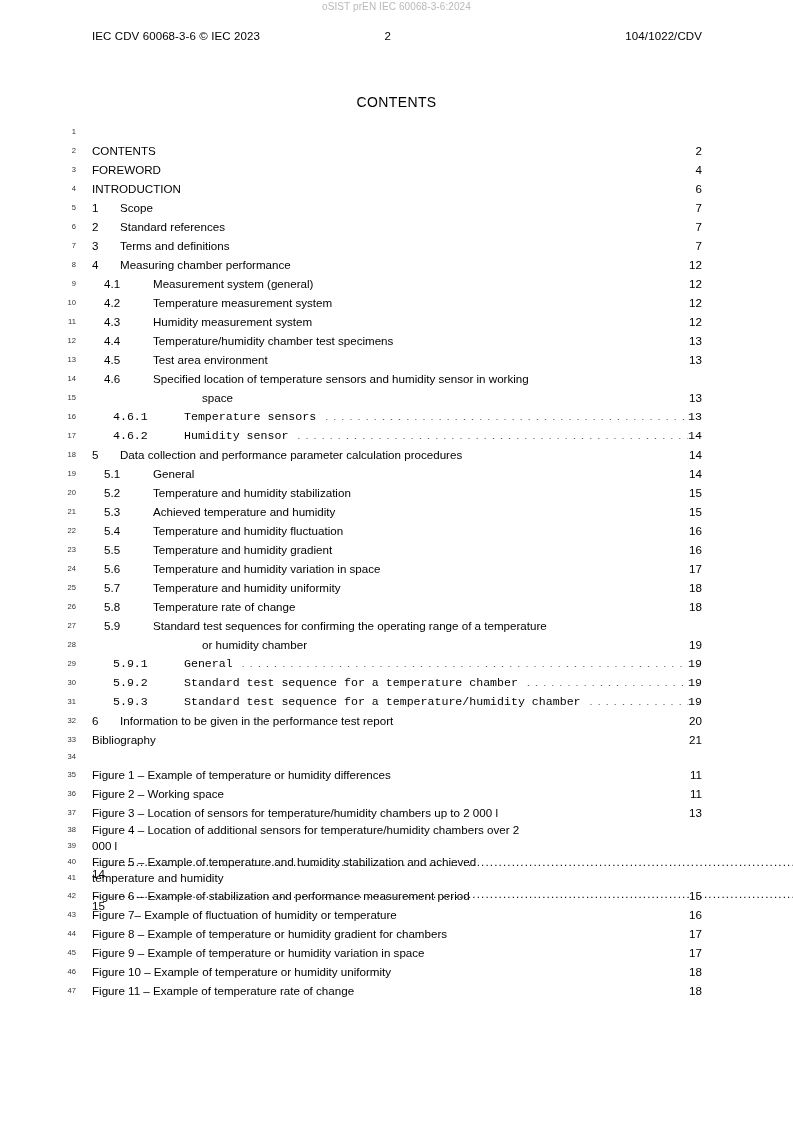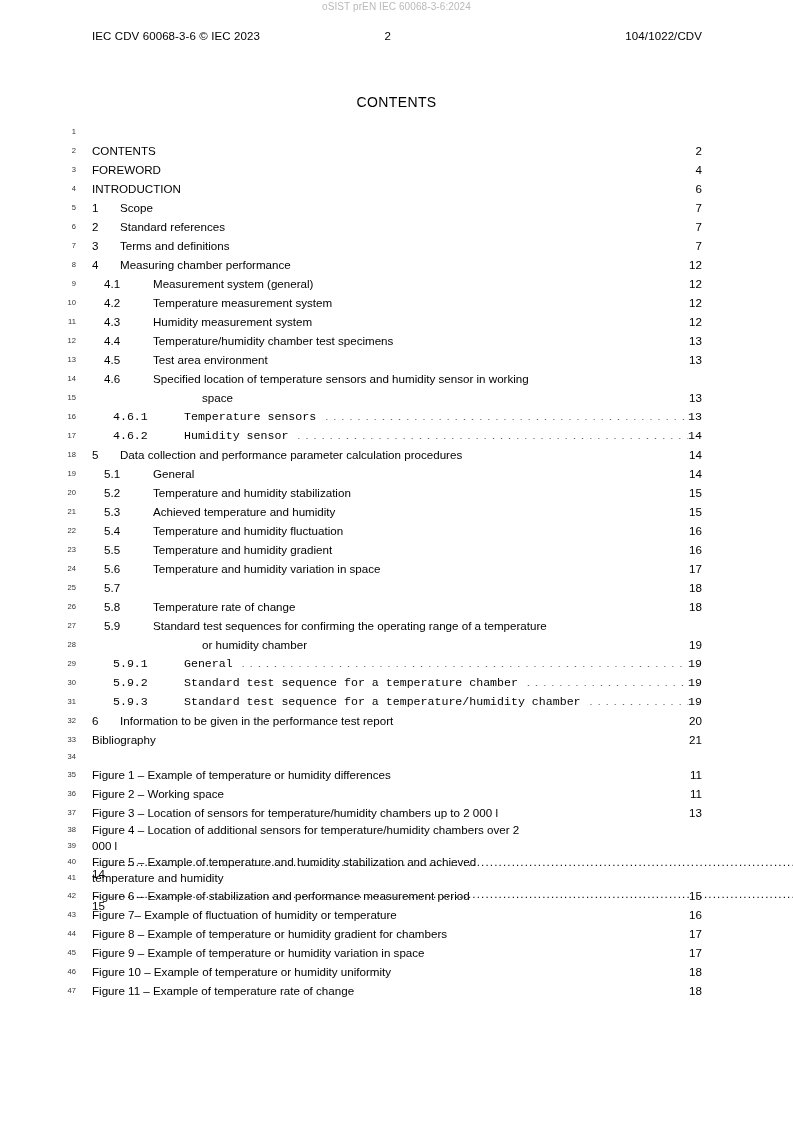--- a/index.html
+++ b/index.html
@@ -351,20 +351,21 @@
         <span class="num">5.6</span>
         <span class="lbl">Temperature and humidity variation in space </span>
         <span class="leader"></span>
         <span class="pg">17</span>
       </div>
     </div>
     <div class="toc-line">
       <span class="lineno">25</span>
       <div class="entry lvl2">
         <span class="num">5.7</span>
+        <span class="lbl">Temperature and humidity uniformity </span>
         <span class="leader"></span>
         <span class="pg">18</span>
       </div>
     </div>
     <div class="toc-line">
       <span class="lineno">26</span>
       <div class="entry lvl2">
         <span class="num">5.8</span>
         <span class="lbl">Temperature rate of change </span>
         <span class="leader"></span>

